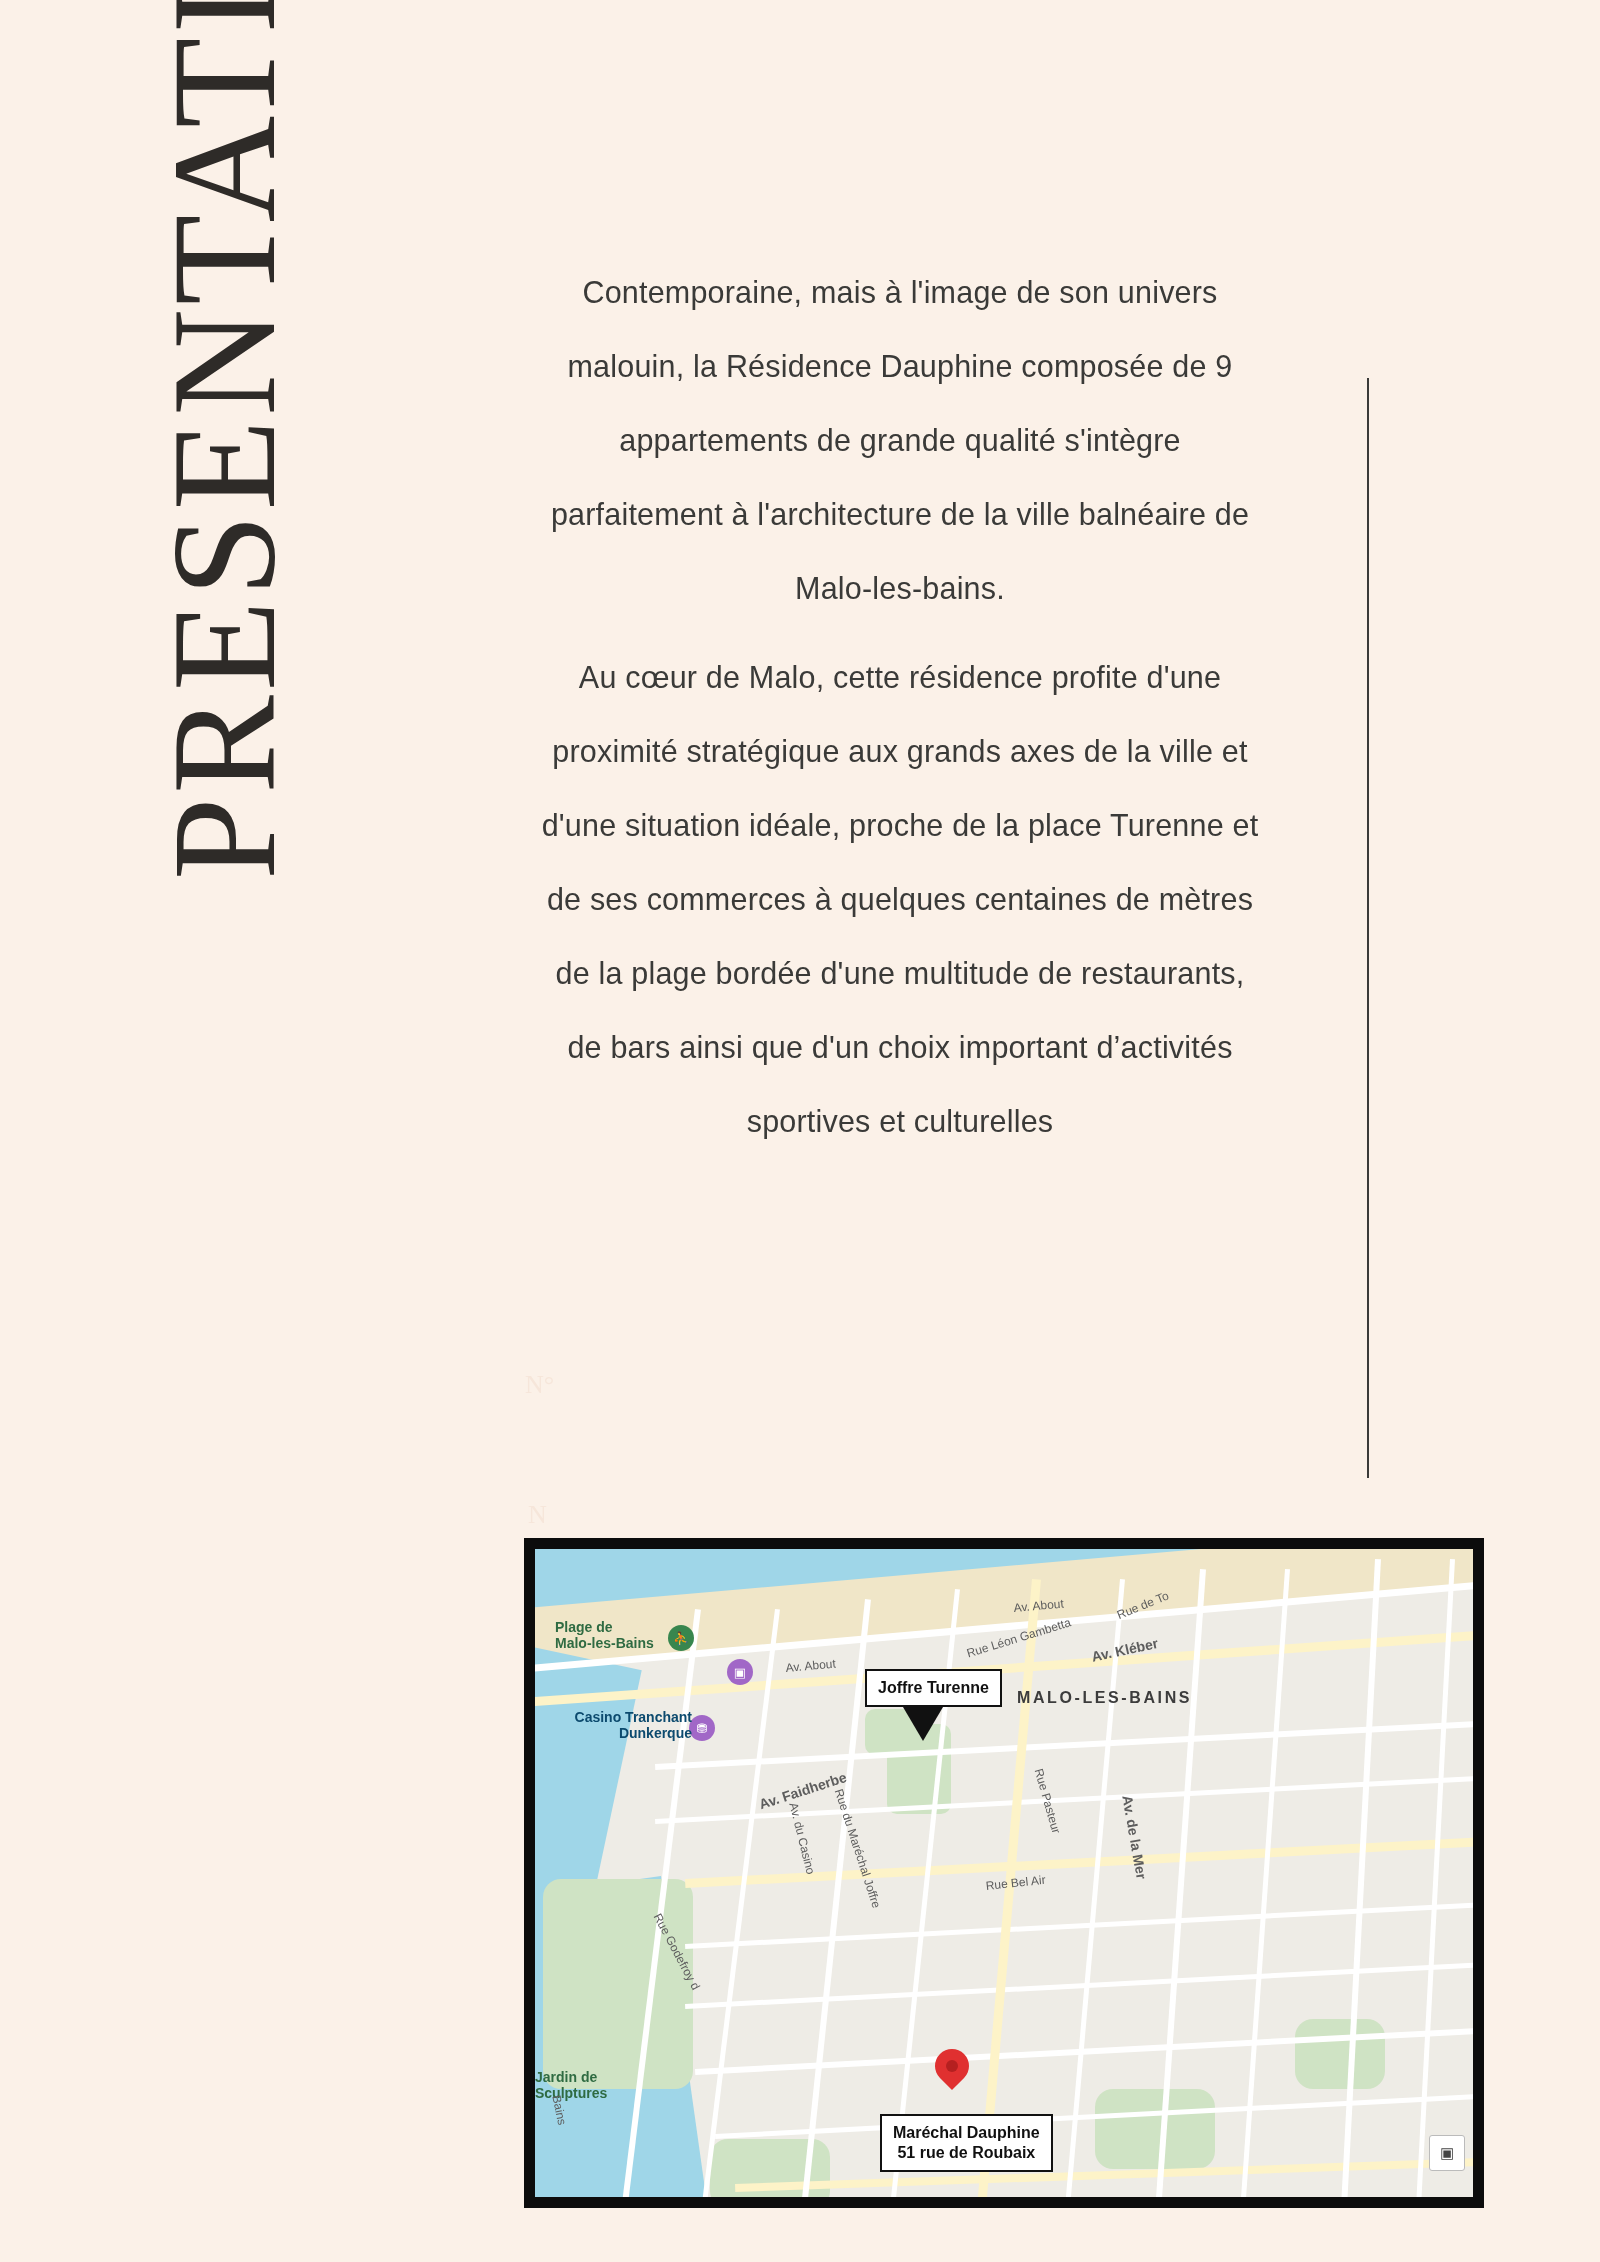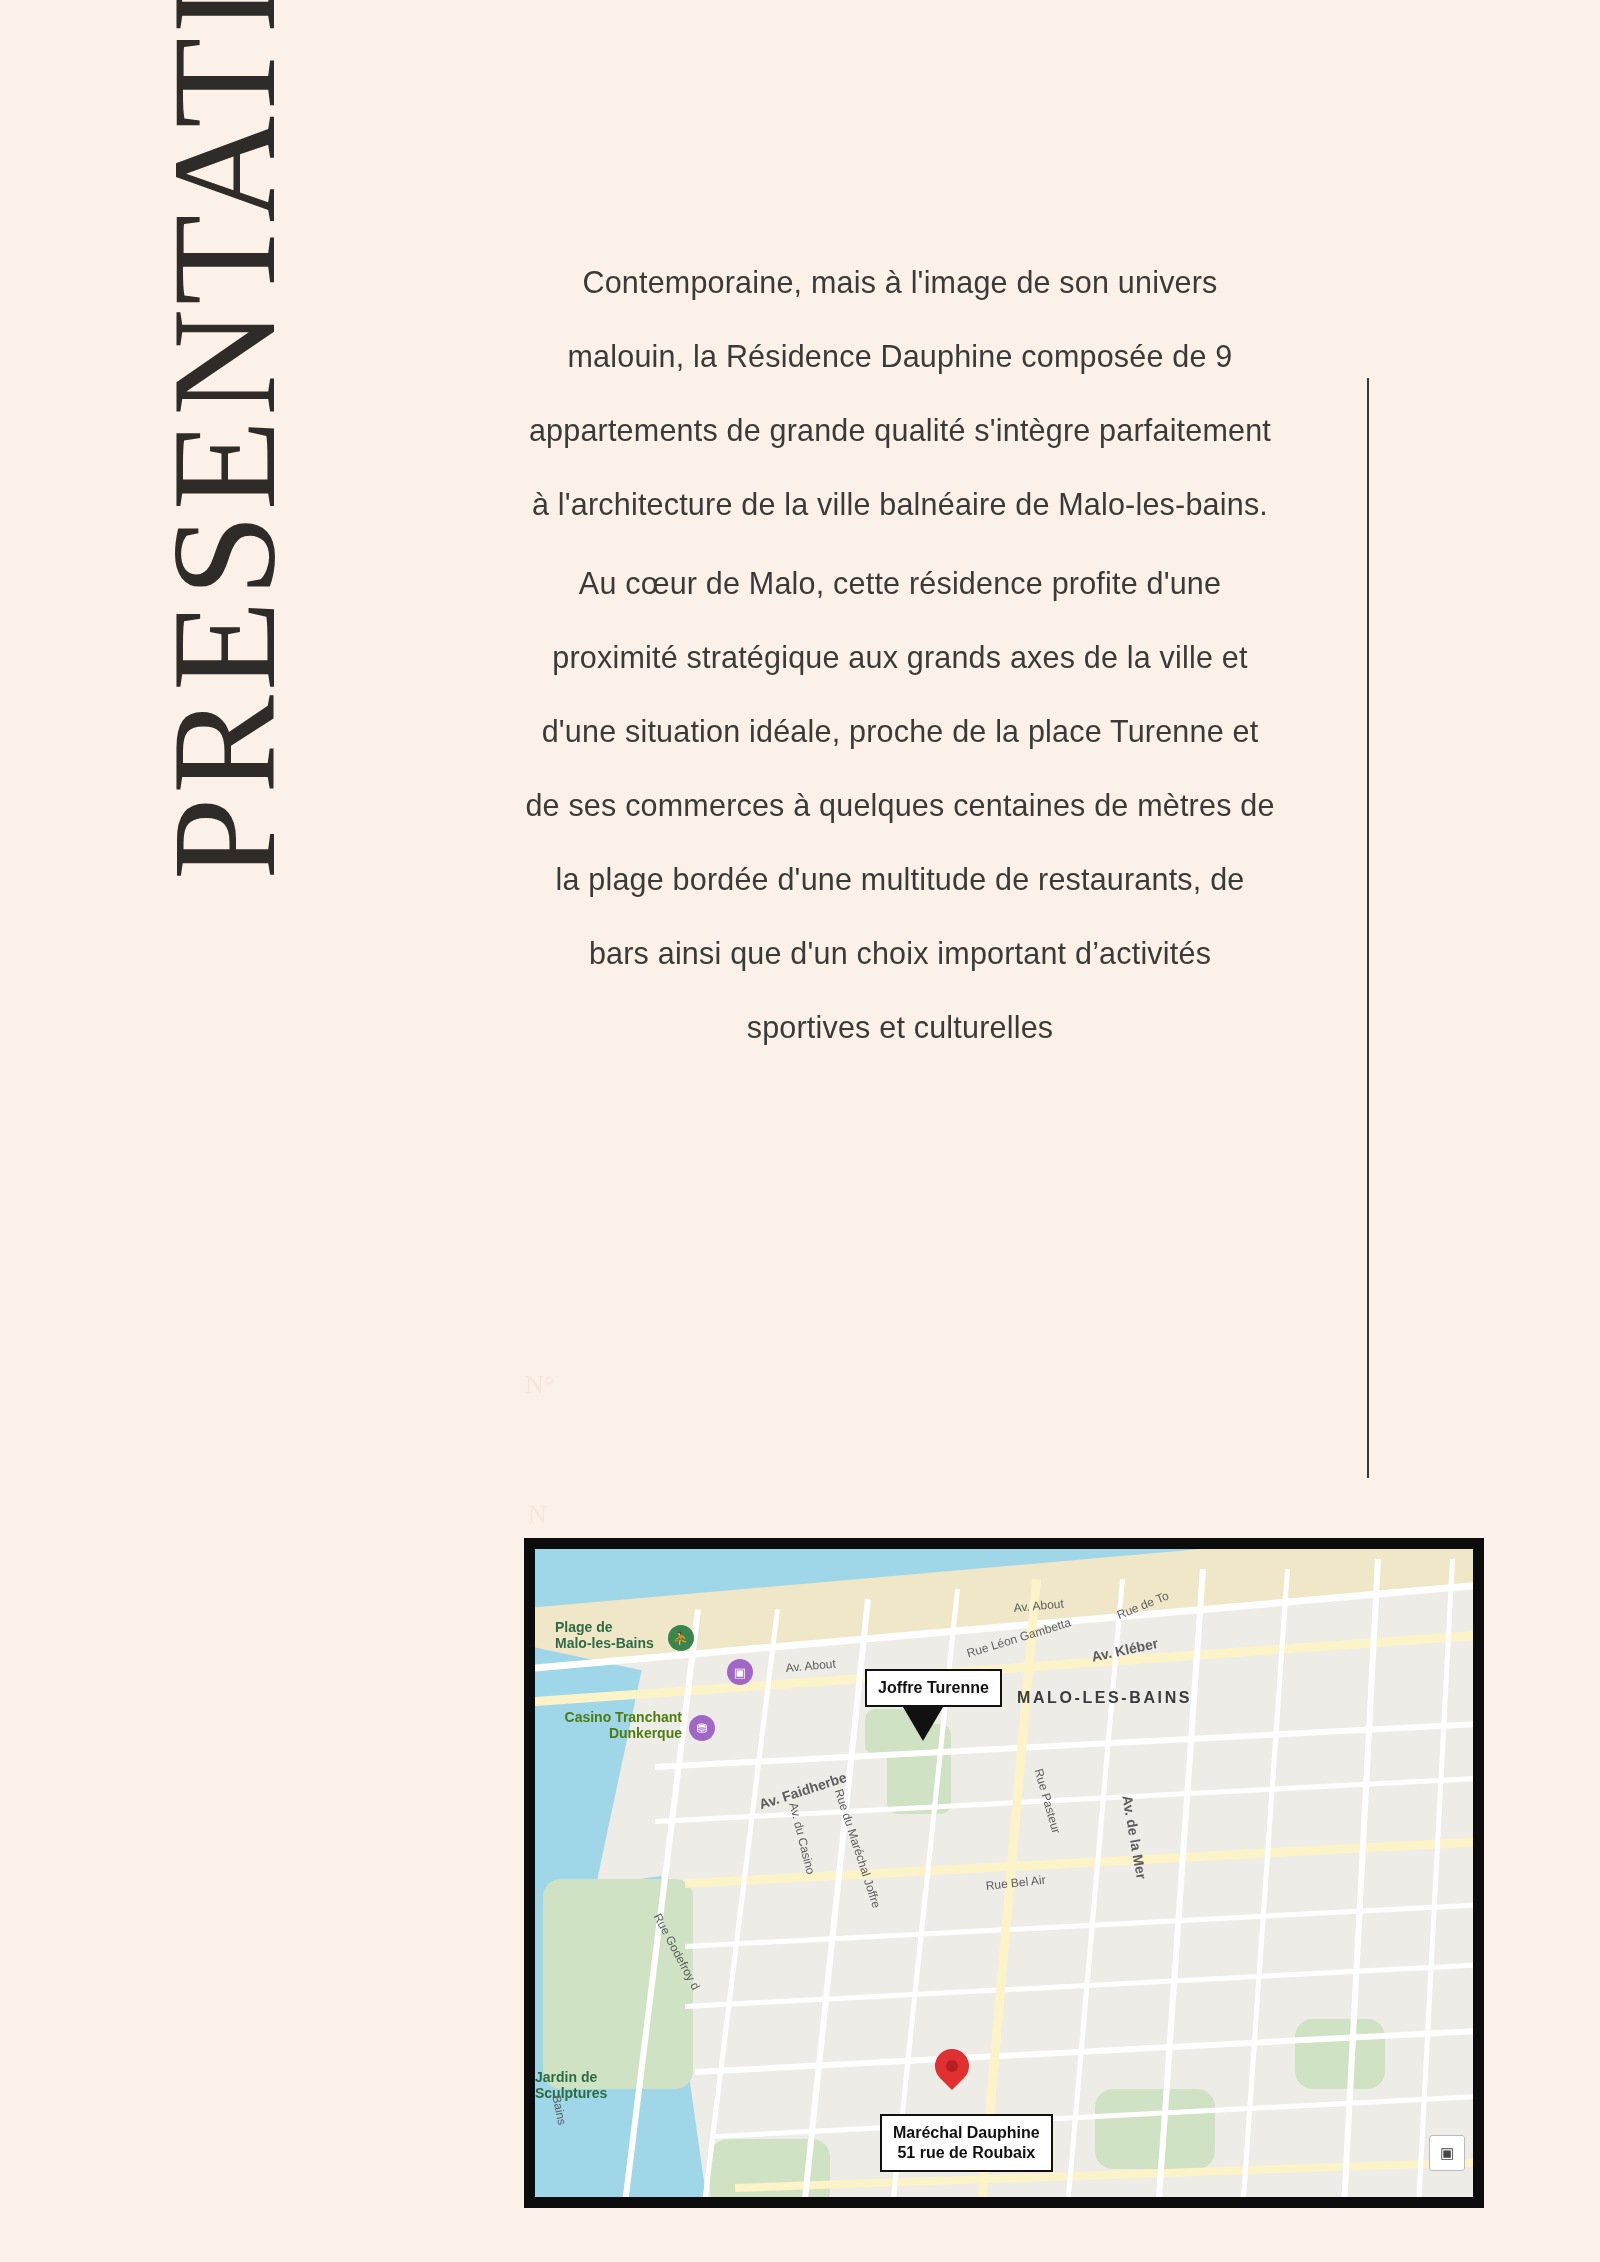--- a/index.html
+++ b/index.html
@@ -39,21 +39,21 @@
     top: 240px;
     width: 760px;
     text-align: center;
     color: #3a3a38;
     font-size: 30.5px;
     line-height: 74px;
     font-family: "Liberation Sans", sans-serif;
     letter-spacing: 0.2px;
   }
   .presentation-text p {
-    margin: 5px;
+    margin: 15px;
   }
 
   
   .vrule {
     position: absolute;
     left: 1367px;
     top: 378px;
     width: 2px;
     height: 1100px;
     background: #3a3a38;
@@ -268,21 +268,21 @@
     <div class="road" style="left:665px; top:20px; width:6px; height:660px; transform:rotate(4deg);"></div>
     <div class="road" style="left:750px; top:20px; width:5px; height:660px; transform:rotate(4deg);"></div>
     <div class="road" style="left:840px; top:10px; width:6px; height:670px; transform:rotate(3deg);"></div>
     <div class="road" style="left:915px; top:10px; width:5px; height:670px; transform:rotate(3deg);"></div>
 
     <div class="poi green" style="left:133px; top:76px;">⛹</div>
     <div class="poi purple" style="left:192px; top:110px;">▣</div>
     <div class="poi purple" style="left:154px; top:166px;">⛃</div>
 
     <div class="map-label green" style="left:20px; top:70px; text-align:left; width:110px;">Plage de<br>Malo-les-Bains</div>
-    <div class="map-label" style="left:2px; top:160px; width:145px; text-align:right; color:#4d7c0f;">Casino Tranchant<br>Dunkerque</div>
+    <div class="map-label" style="left:12px; top:160px; width:145px; text-align:right; color:#0c4a6e;">Casino Tranchant<br>Dunkerque</div>
     <div class="map-label green" style="left:0px; top:520px; width:115px;">Jardin de<br>Sculptures</div>
 
     <div class="map-label city" style="left:482px; top:140px;">MALO-LES-BAINS</div>
 
     <div class="map-label small rot" style="left:478px; top:52px; transform:rotate(-5deg);">Av. About</div>
     <div class="map-label small rot" style="left:250px; top:112px; transform:rotate(-5deg);">Av. About</div>
     <div class="map-label small rot" style="left:430px; top:98px; transform:rotate(-17deg);">Rue Léon Gambetta</div>
     <div class="map-label small rot" style="left:580px; top:60px; transform:rotate(-22deg);">Rue de To</div>
     <div class="map-label small rot" style="left:555px; top:100px; transform:rotate(-12deg); font-weight:700; font-size:14px;">Av. Kléber</div>
     <div class="map-label small rot" style="left:510px; top:218px; transform:rotate(74deg);">Rue Pasteur</div>

